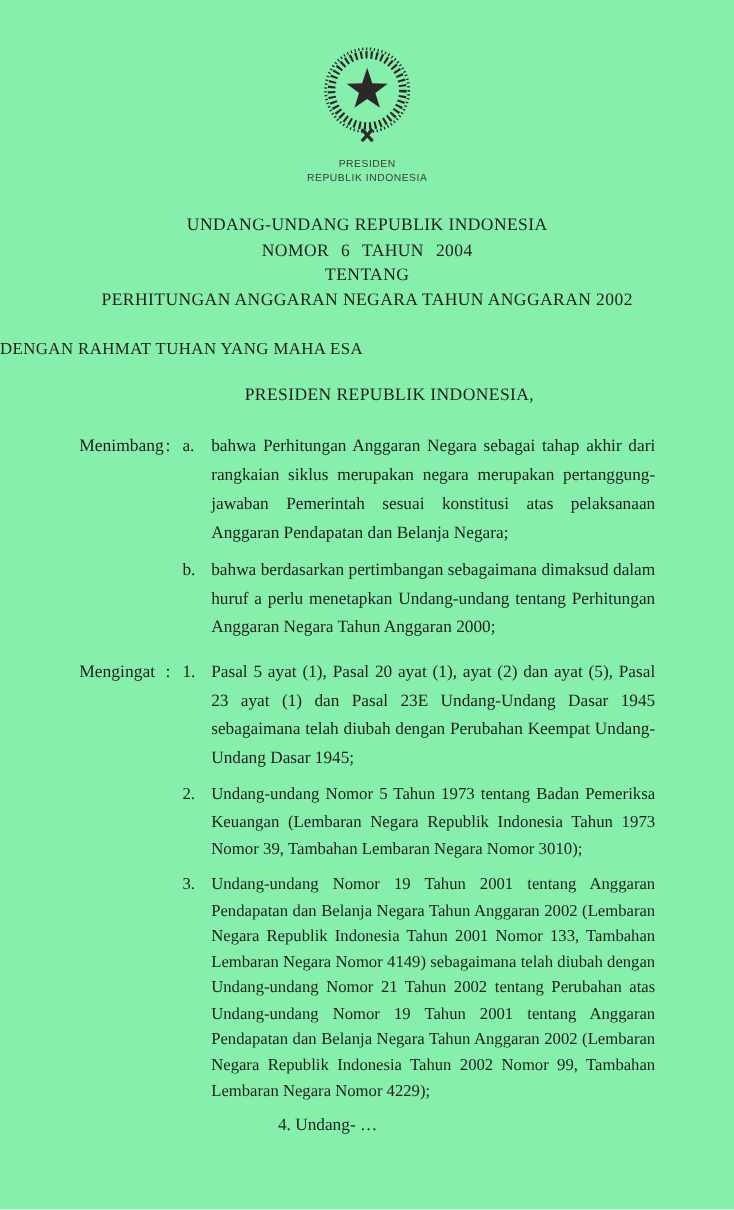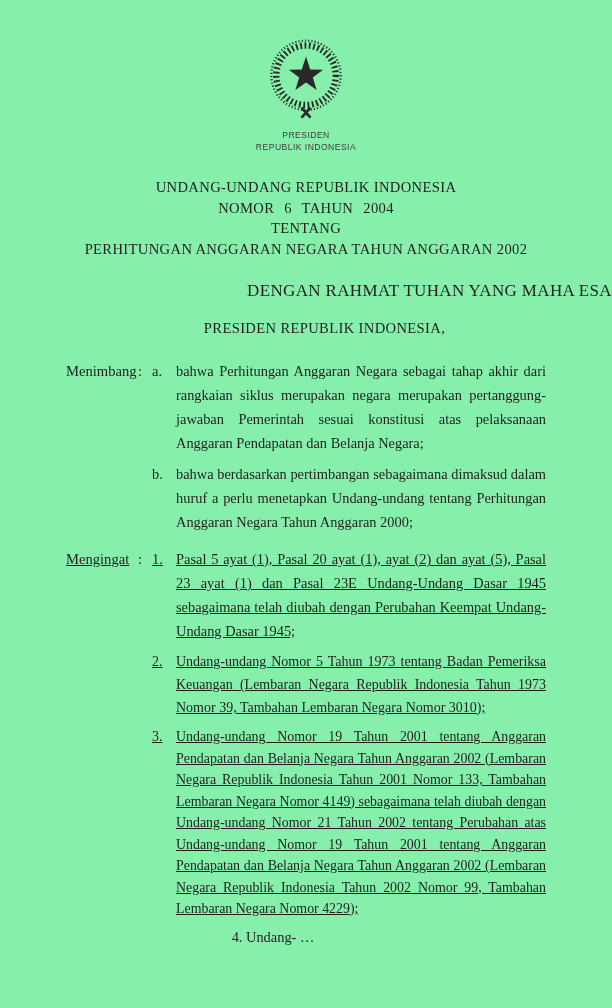--- a/index.html
+++ b/index.html
@@ -40,22 +40,22 @@
     margin-top: 24px;
     text-align: center;
     font-size: 14.6px;
     line-height: 20.5px;
     letter-spacing: 0.35px;
     color: #211f1e;
   }
   .title-num { word-spacing: 6px; font-family: Liberation Serif, serif; }
   .invocation {
     margin-top: 22px;
-    text-align: right;
-    font-size: 17px;
+    text-align: left;
+    font-size: 14px;
     letter-spacing: 0.35px;
     line-height: 20px;
   }
   .authority {
     margin-top: 17px;
     text-align: center;
     font-size: 14.6px;
     letter-spacing: 0.35px;
     line-height: 20px;
     padding-left: 37px;
@@ -84,21 +84,21 @@
     font-size: 14.4px;
     line-height: 24px;
   }
   .itext {
     font-size: 14.4px;
     line-height: 24px;
     text-align: justify;
     text-justify: inter-word;
   }
   .gap-item { margin-top: 7px; }
-  .gap-section { margin-top: 13px; text-decoration: underline; }
+  .gap-section { margin-top: 13px; }
   .sz-2 .marker, .sz-2 .itext { font-size: 14px;   line-height: 23px; }
   .sz-3 .marker, .sz-3 .itext { font-size: 13.9px; line-height: 21.5px; }
   
   .catchword {
     margin: 7px 66px 0 0;
     text-align: center;
     font-size: 14.4px;
     line-height: 20px;
   }
 </style>

